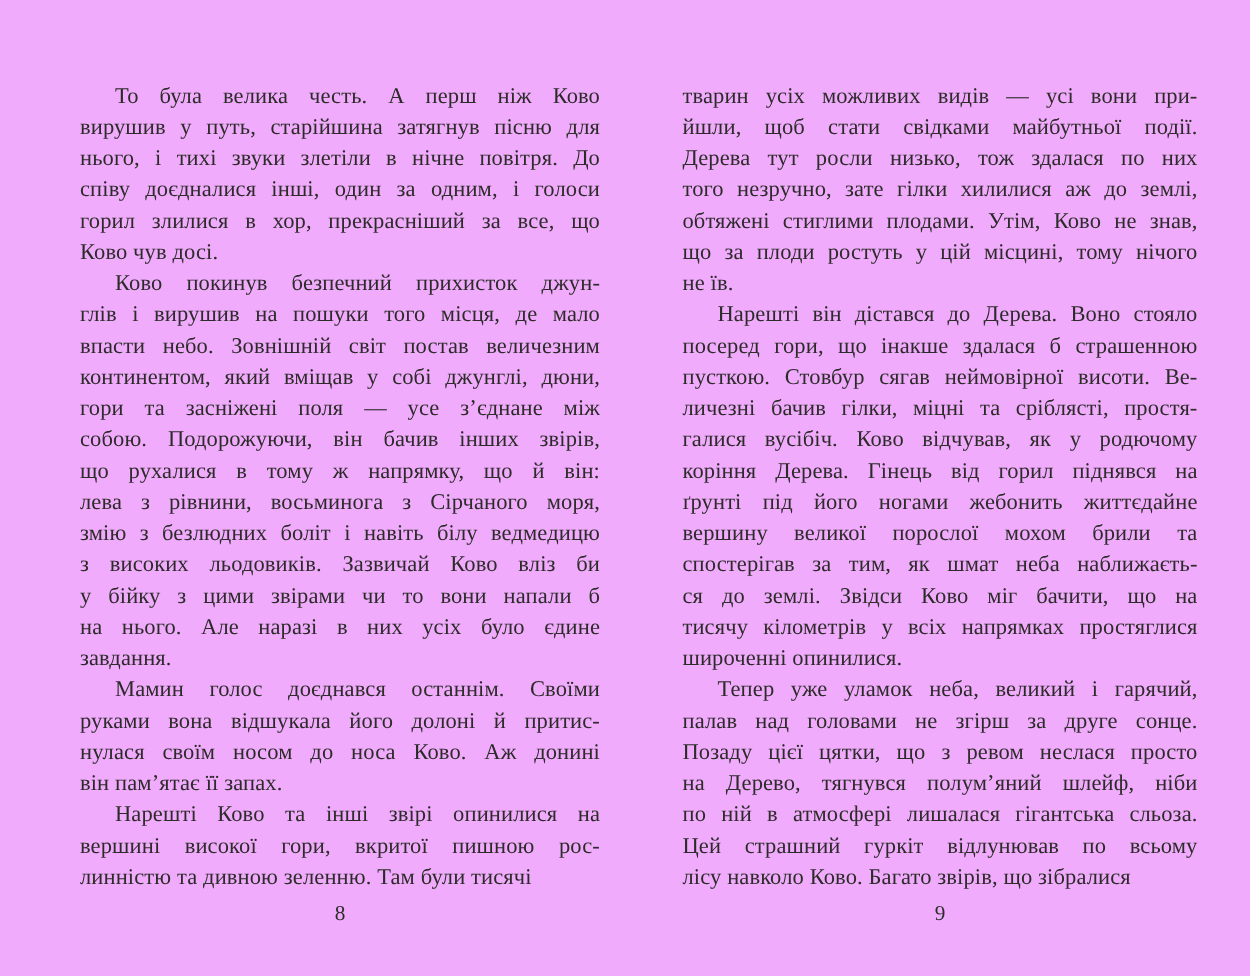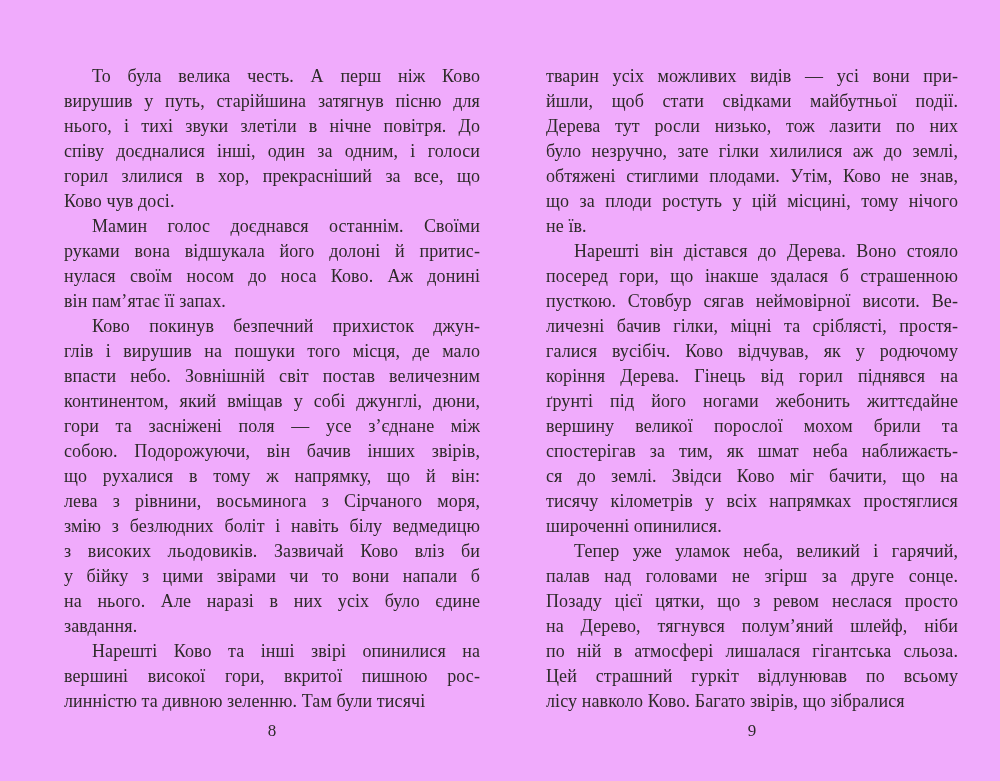--- a/index.html
+++ b/index.html
@@ -64,56 +64,56 @@
     <div class="text-block">
         <div class="paragraph">
           <div class="line indent">То була велика честь. А перш ніж Ково</div>
           <div class="line">вирушив у путь, старійшина затягнув пісню для</div>
           <div class="line">нього, і тихі звуки злетіли в нічне повітря. До</div>
           <div class="line">співу доєдналися інші, один за одним, і голоси</div>
           <div class="line">горил злилися в хор, прекрасніший за все, що</div>
           <div class="line last">Ково чув досі.</div>
         </div>
         <div class="paragraph">
-          <div class="line indent">Мамин голос доєднався останнім. Своїми</div>
-          <div class="line">руками вона відшукала його долоні й притис-</div>
-          <div class="line">нулася своїм носом до носа Ково. Аж донині</div>
-          <div class="line last">він пам’ятає її запах.</div>
-        </div>
-        <div class="paragraph">
           <div class="line indent">Ково покинув безпечний прихисток джун-</div>
           <div class="line">глів і вирушив на пошуки того місця, де мало</div>
           <div class="line">впасти небо. Зовнішній світ постав величезним</div>
           <div class="line">континентом, який вміщав у собі джунглі, дюни,</div>
           <div class="line">гори та засніжені поля — усе з’єднане між</div>
           <div class="line">собою. Подорожуючи, він бачив інших звірів,</div>
           <div class="line">що рухалися в тому ж напрямку, що й він:</div>
           <div class="line">лева з рівнини, восьминога з Сірчаного моря,</div>
           <div class="line">змію з безлюдних боліт і навіть білу ведмедицю</div>
           <div class="line">з високих льодовиків. Зазвичай Ково вліз би</div>
           <div class="line">у бійку з цими звірами чи то вони напали б</div>
           <div class="line">на нього. Але наразі в них усіх було єдине</div>
           <div class="line last">завдання.</div>
         </div>
         <div class="paragraph">
+          <div class="line indent">Мамин голос доєднався останнім. Своїми</div>
+          <div class="line">руками вона відшукала його долоні й притис-</div>
+          <div class="line">нулася своїм носом до носа Ково. Аж донині</div>
+          <div class="line last">він пам’ятає її запах.</div>
+        </div>
+        <div class="paragraph">
           <div class="line indent">Нарешті Ково та інші звірі опинилися на</div>
           <div class="line">вершині високої гори, вкритої пишною рос-</div>
           <div class="line last">линністю та дивною зеленню. Там були тисячі</div>
         </div>
       </div>
     <div class="folio">8</div>
   </section>
 
   <section class="page page-right">
     <div class="text-block">
         <div class="paragraph">
           <div class="line">тварин усіх можливих видів — усі вони при-</div>
           <div class="line">йшли, щоб стати свідками майбутньої події.</div>
-          <div class="line">Дерева тут росли низько, тож лазити по них</div>
-          <div class="line">було незручно, зате гілки хилилися аж до землі,</div>
+          <div class="line">Дерева тут росли низько, тож здалася по них</div>
+          <div class="line">того незручно, зате гілки хилилися аж до землі,</div>
           <div class="line">обтяжені стиглими плодами. Утім, Ково не знав,</div>
           <div class="line">що за плоди ростуть у цій місцині, тому нічого</div>
           <div class="line last">не їв.</div>
         </div>
         <div class="paragraph">
           <div class="line indent">Нарешті він дістався до Дерева. Воно стояло</div>
           <div class="line">посеред гори, що інакше здалася б страшенною</div>
           <div class="line">пусткою. Стовбур сягав неймовірної висоти. Ве-</div>
           <div class="line">личезні бачив гілки, міцні та сріблясті, простя-</div>
           <div class="line">галися вусібіч. Ково відчував, як у родючому</div>

